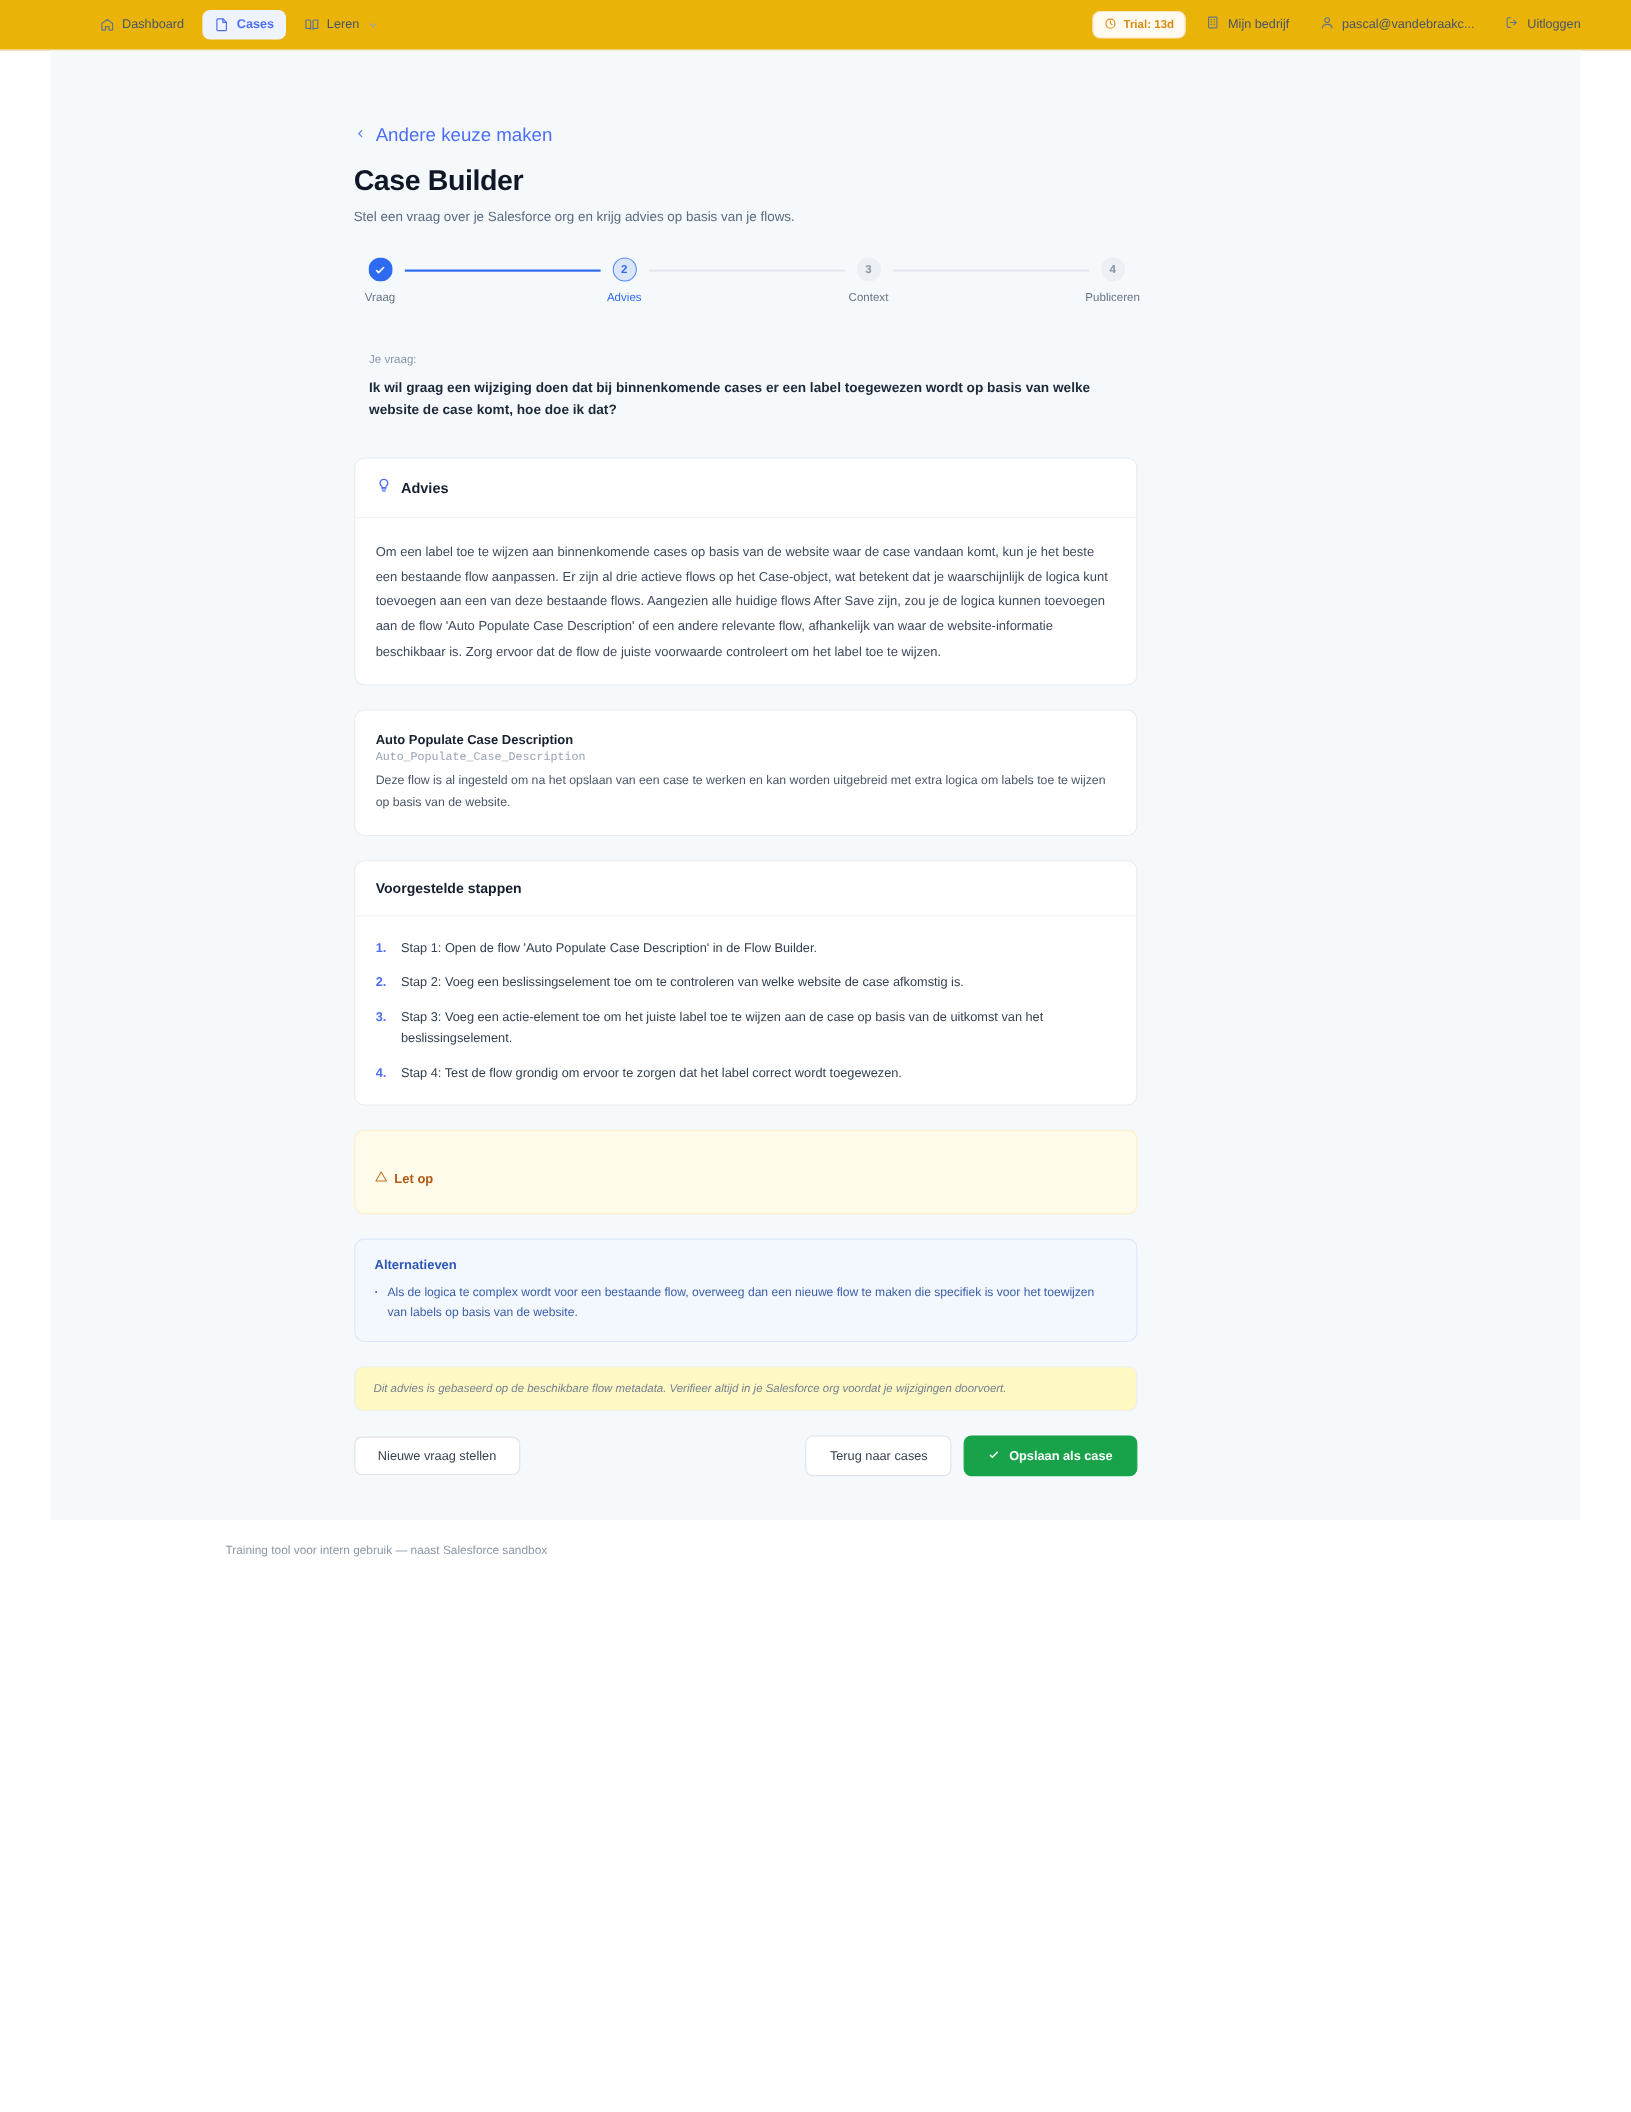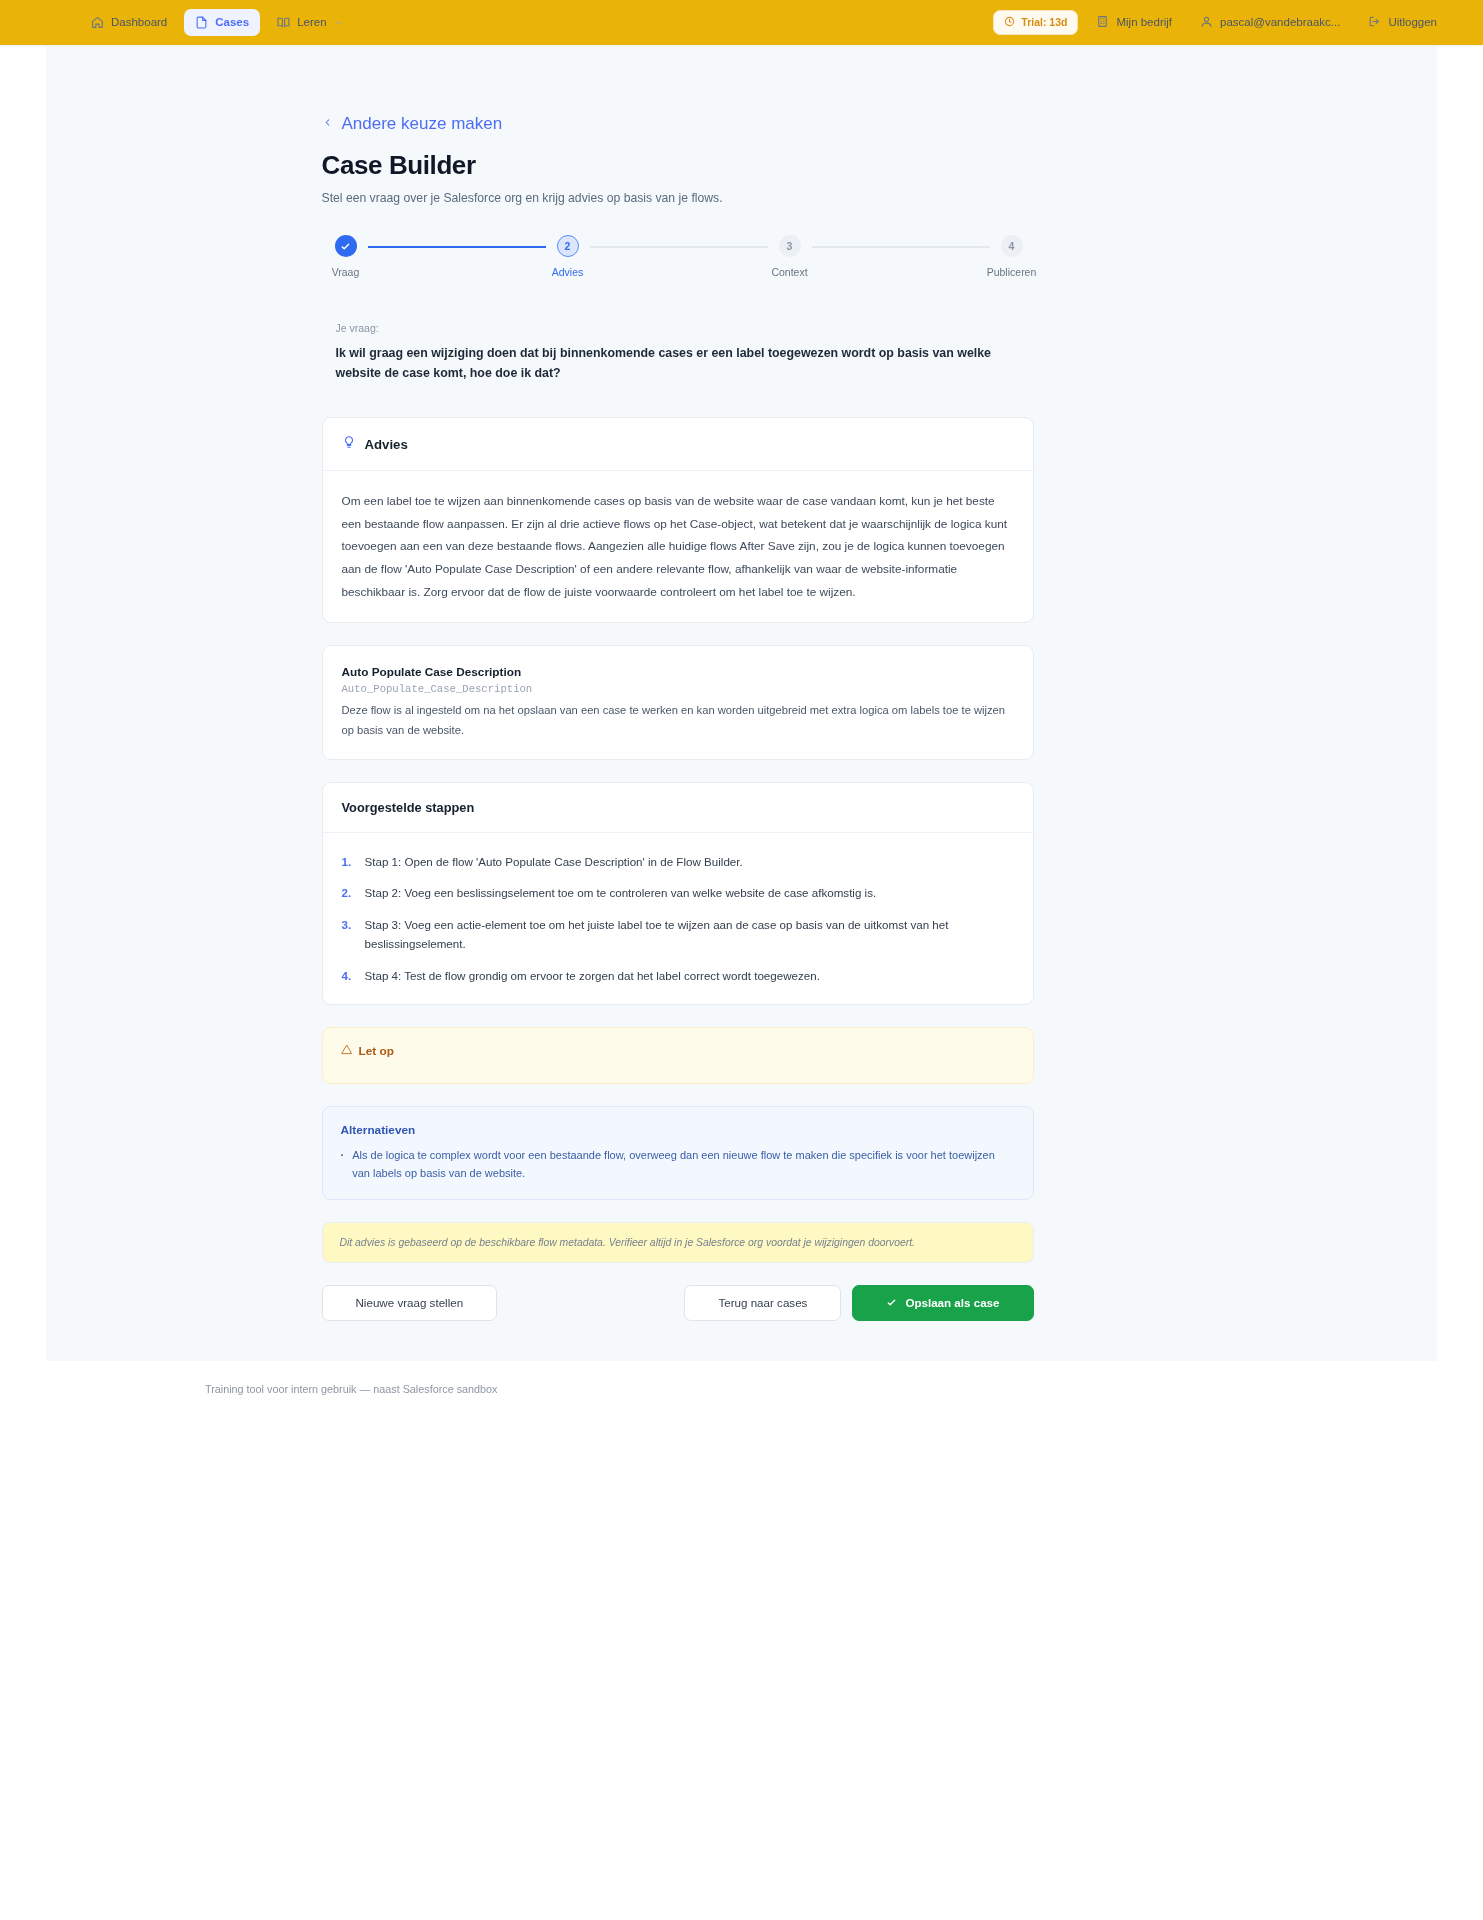--- a/index.html
+++ b/index.html
@@ -246,20 +246,21 @@
     margin-bottom: 22px;
   }
   .warnbox .wtitle {
     font-size: 11.8px;
     color: #b05a13;
     font-weight: 600;
     display: flex;
     align-items: center;
     gap: 7px;
     margin-bottom: 9px;
+    margin-top: 20px;
   }
   .warnbox ul, .altbox ul { list-style: none; }
   .warnbox li {
     font-size: 11px;
     line-height: 1.65;
     color: #b4591c;
     display: flex;
     gap: 8px;
   }
   .warnbox li::before, .altbox li::before {
@@ -301,21 +302,21 @@
     color: #76818f;
     margin-bottom: 22px;
   }
 
   
   .actions { display: flex; align-items: center; }
   .actions .right { margin-left: auto; display: flex; gap: 11px; }
   .btn {
     font-family: "Liberation Sans", sans-serif;
     font-size: 11.6px;
-    padding: 11px 33px;
+    padding: 11px 21px;
     border-radius: 7px;
     border: 1px solid #dfe4ea;
     background: #ffffff;
     color: #384150;
     cursor: pointer;
     line-height: 1;
     white-space: nowrap;
   }
   .btn.primary {
     background: #18a34a;

